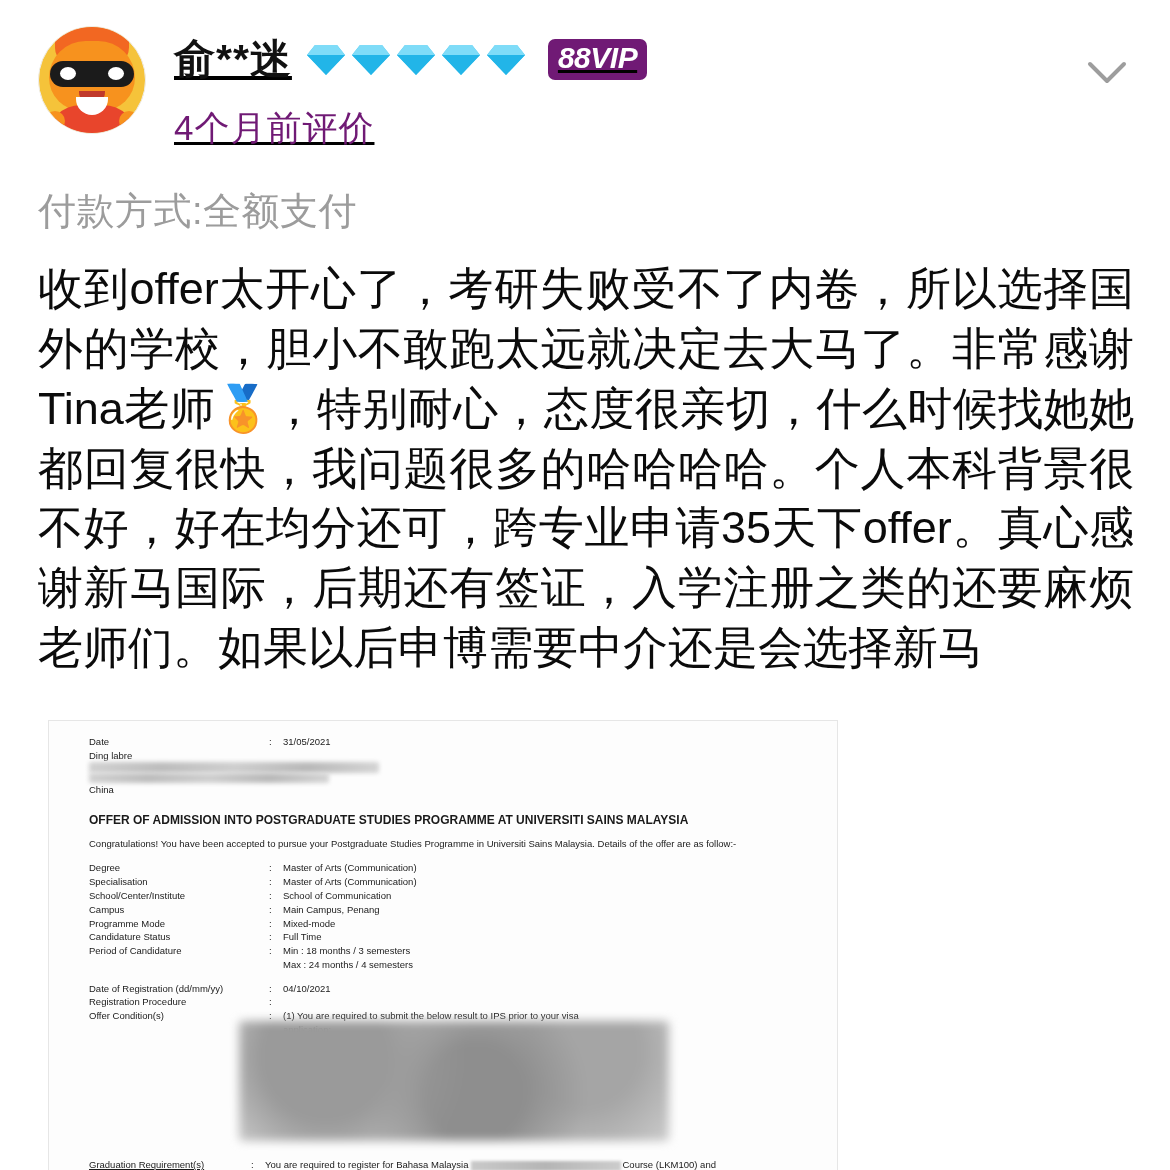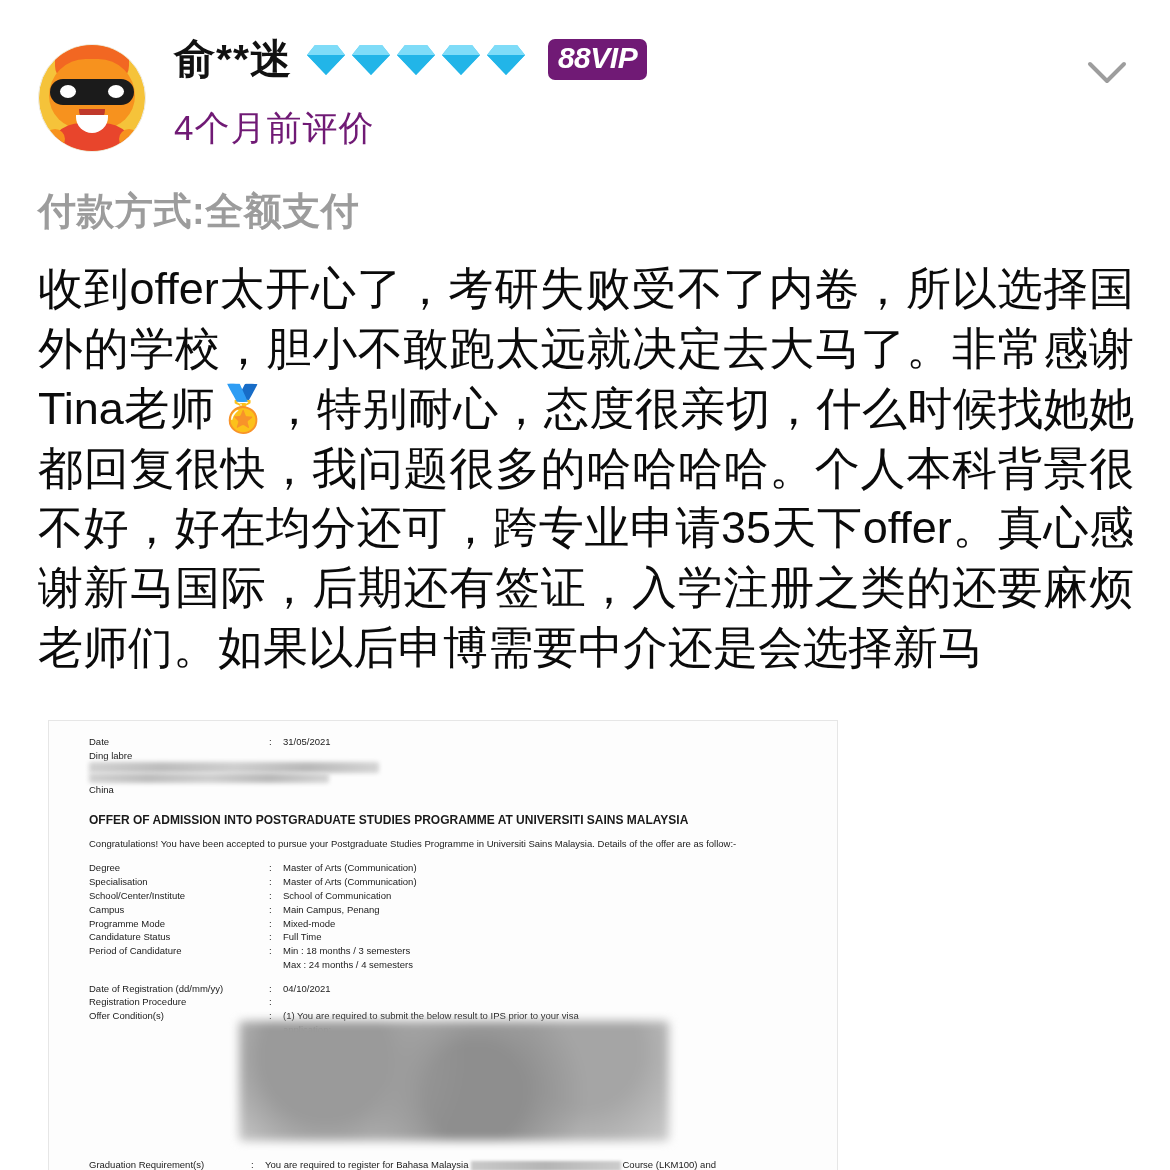--- a/index.html
+++ b/index.html
@@ -12,23 +12,24 @@
   }
   .page {
     width: 1170px; height: 1170px;
     position: relative;
     background: #fff;
   }
 
   
   .review-header {
     display: flex;
-    align-items: flex-end;
+    align-items: flex-start;
     padding: 26px 30px 0 38px;
     position: relative;
+    text-decoration: underline;
   }
   .avatar {
     width: 108px; height: 108px;
     border-radius: 50%;
     background: #f5c33a;
     position: relative;
     flex: 0 0 auto;
     overflow: hidden;
     border: 1px solid #eee;
   }
@@ -150,21 +151,21 @@
     right: 36px;
     top: 44px;
     width: 54px; height: 54px;
     cursor: pointer;
   }
 
   
   .payment-line {
     margin: 34px 0 0 38px;
     font-size: 38px;
-    font-weight: bold;
+    font-weight: normal;
     color: #9c9c9c;
     letter-spacing: 0.5px;
   }
 
   
   .review-body {
     margin: 22px 36px 0 38px;
     font-size: 45px;
     line-height: 1.33;
     color: #0b0b0b;
@@ -233,21 +234,21 @@
       linear-gradient(90deg,#d9d9d9,#bcbcbc,#d2d2d2);
     border-radius: 4px;
   }
   .doc-footer {
     position: absolute;
     left: 40px;
     bottom: 8px;
     display: flex;
     font-size: 9.5px;
   }
-  .doc-footer .doc-label { width: 162px; flex: 0 0 162px; }
+  .doc-footer .doc-label { width: 162px; flex: 0 0 162px; text-decoration: underline; }
   .grad-blur {
     display: inline-block;
     width: 150px; height: 10px;
     vertical-align: middle;
     margin: 0 2px;
     background: linear-gradient(90deg,#c9c9c9,#b5b5b5,#cccccc);
     filter: blur(1.8px);
   }
 </style>
 </head>

